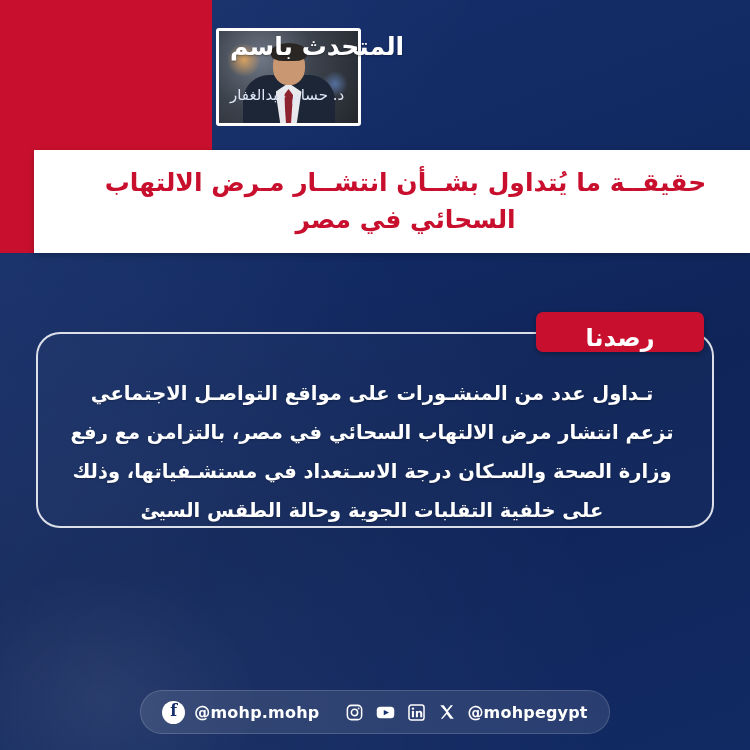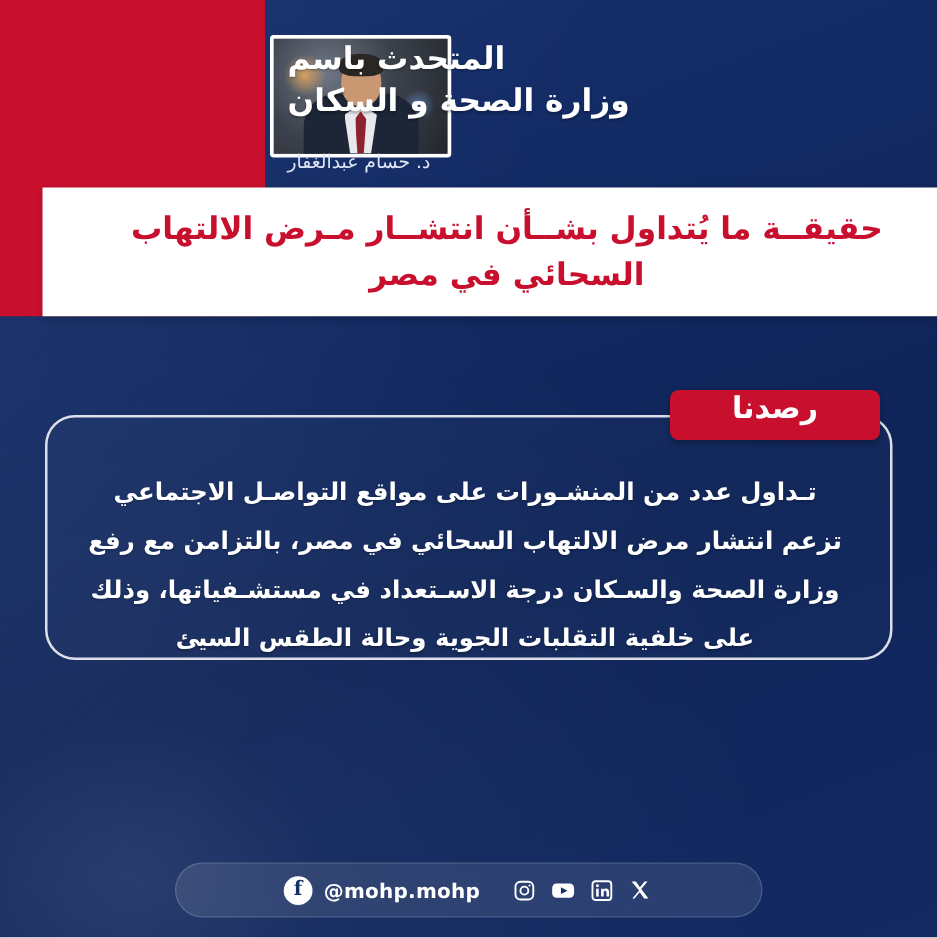--- a/index.html
+++ b/index.html
@@ -159,21 +159,21 @@
   }
 
   
   .tag {
     position: absolute;
     top: 312px; right: 46px;
     width: 168px; height: 40px;
     background: #c8102e;
     border-radius: 7px;
     display: flex;
-    align-items: flex-start;
+    align-items: flex-end;
     justify-content: center;
     color: #ffffff;
     font-size: 24px;
     font-weight: bold;
     letter-spacing: 2px;
     box-shadow: 0 2px 5px rgba(0,0,0,0.3);
   }
 
   
   .body-card {
@@ -269,21 +269,20 @@
       <div class="studio-light2"></div>
       <div class="body"></div>
       <div class="shirt"></div>
       <div class="tie"></div>
       <div class="head"></div>
       <div class="hair"></div>
     </div>
 
     <div class="header-text">
       <div class="line1">المتحدث باسم</div>
-      <div class="line2">وزارة الصحة و السكان</div>
       <div class="name">د. حسام عبدالغفار</div>
     </div>
 
   </div>
 
   <div class="headline-band">
     <div class="headline">حقيقــة ما يُتداول بشــأن انتشــار مـرض الالتهاب السحائي في مصر</div>
   </div>
 
   <div class="body-card">
@@ -324,15 +323,16 @@
         <path d="M11.2 18v-8h2.5v1.1c.6-.9 1.5-1.3 2.6-1.3 1.9 0 3 1.2 3 3.5V18h-2.6v-4.2c0-1.2-.5-1.8-1.4-1.8-.9 0-1.5.6-1.5 1.8V18z" fill="#ffffff"></path>
       </svg>
     </span>
 
     <span class="ico">
       <svg width="18" height="18" viewBox="0 0 24 24">
         <path d="M3 3h4.6l4.3 6 5-6H20l-6.7 8L21 21h-4.6l-4.7-6.5L6.1 21H3.8l7.2-8.6z" fill="#ffffff"></path>
       </svg>
     </span>
 
+    <span class="handle">@mohpegypt</span>
   </div>
 
 </div>
 
 </body></html>

